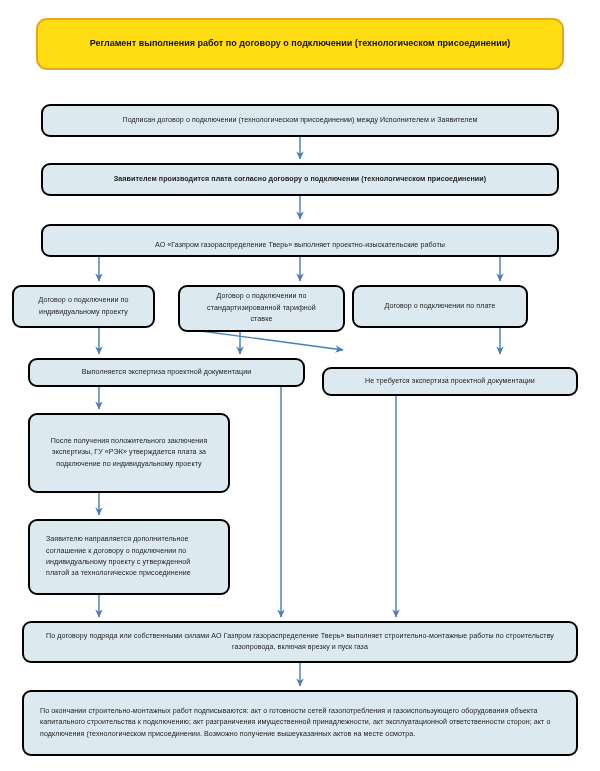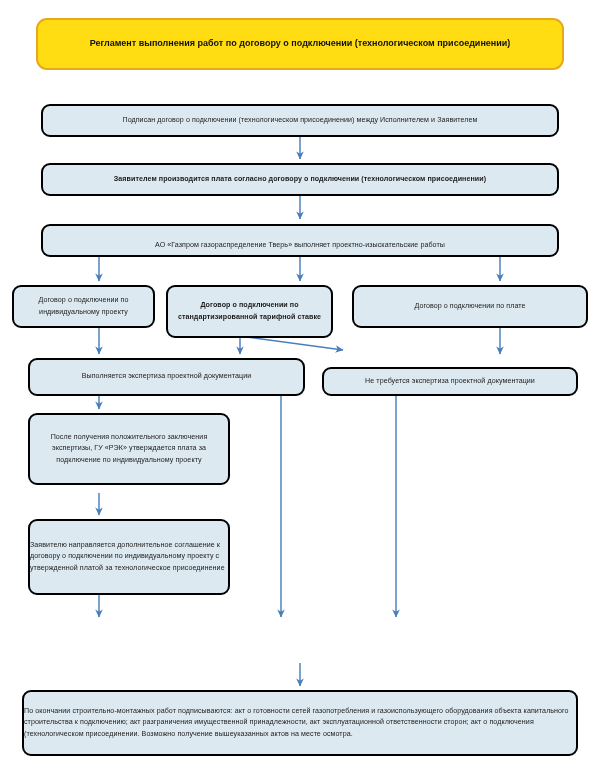--- a/index.html
+++ b/index.html
@@ -31,21 +31,21 @@
   .node {
     position: absolute;
     box-sizing: border-box;
     background: #dde9f0;
     border: 2.5px solid #000000;
     border-radius: 9px;
     display: flex;
     align-items: center;
     justify-content: center;
     z-index: 2;
-    padding: 4px 0;
+    padding: 4px 16px;
   }
   .node .txt {
     font-size: 7.1px;
     line-height: 1.62;
     color: #1b1b1b;
     text-align: center;
     letter-spacing: 0.01em;
     width: 100%;
   }
   .node.left-align .txt {
@@ -114,42 +114,45 @@
   </div>
 
   <div class="node" style="left:41px; top:224px; width:518px; height:33px;align-items:flex-end;">
     <div class="txt">АО «Газпром газораспределение Тверь» выполняет проектно-изыскательские работы</div>
   </div>
 
   <div class="node" style="left:12px; top:285px; width:143px; height:43px;">
     <div class="txt">Договор о подключении по индивидуальному проекту</div>
   </div>
 
-  <div class="node" style="left:166px; top:285px; width:167px; height:53px;font-weight:bold;">
+  <div class="node" style="left:178px; top:285px; width:167px; height:47px;">
     <div class="txt">Договор о подключении по стандартизированной тарифной ставке</div>
   </div>
 
-  <div class="node" style="left:352px; top:285px; width:236px; height:43px;">
+  <div class="node" style="left:352px; top:285px; width:176px; height:43px;">
     <div class="txt">Договор о подключении по плате</div>
   </div>
 
-  <div class="node" style="left:28px; top:358px; width:277px; height:38px;">
+  <div class="node" style="left:28px; top:358px; width:277px; height:29px;">
     <div class="txt">Выполняется экспертиза проектной документации</div>
   </div>
 
   <div class="node" style="left:322px; top:358px; width:256px; height:29px;margin-top:9px;">
     <div class="txt">Не требуется экспертиза проектной документации</div>
   </div>
 
-  <div class="node" style="left:28px; top:413px; width:202px; height:72px;">
+  <div class="node" style="left:28px; top:413px; width:202px; height:80px;">
     <div class="txt">После получения положительного заключения экспертизы, ГУ «РЭК» утверждается плата за подключение по индивидуальному проекту</div>
   </div>
 
   <div class="node left-align" style="left:28px; top:519px; width:202px; height:76px;">
     <div class="txt">Заявителю направляется дополнительное соглашение к договору о подключении по индивидуальному проекту с утвержденной платой за технологическое присоединение</div>
   </div>
 
+  <div class="node" style="left:22px; top:621px; width:556px; height:42px;">
+    <div class="txt">По договору подряда или собственными силами АО Газпром газораспределение Тверь» выполняет строительно-монтажные работы по строительству газопровода, включая врезку и пуск газа</div>
+  </div>
 
   <div class="node left-align" style="left:22px; top:690px; width:556px; height:66px;">
     <div class="txt">По окончании строительно-монтажных работ подписываются: акт о готовности сетей газопотребления и газоиспользующего оборудования объекта капитального строительства к подключению; акт разграничения имущественной принадлежности, акт эксплуатационной ответственности сторон; акт о подключения (технологическом присоединении. Возможно получение вышеуказанных актов на месте осмотра.</div>
   </div>
 
 </div>
 
 </body></html>

